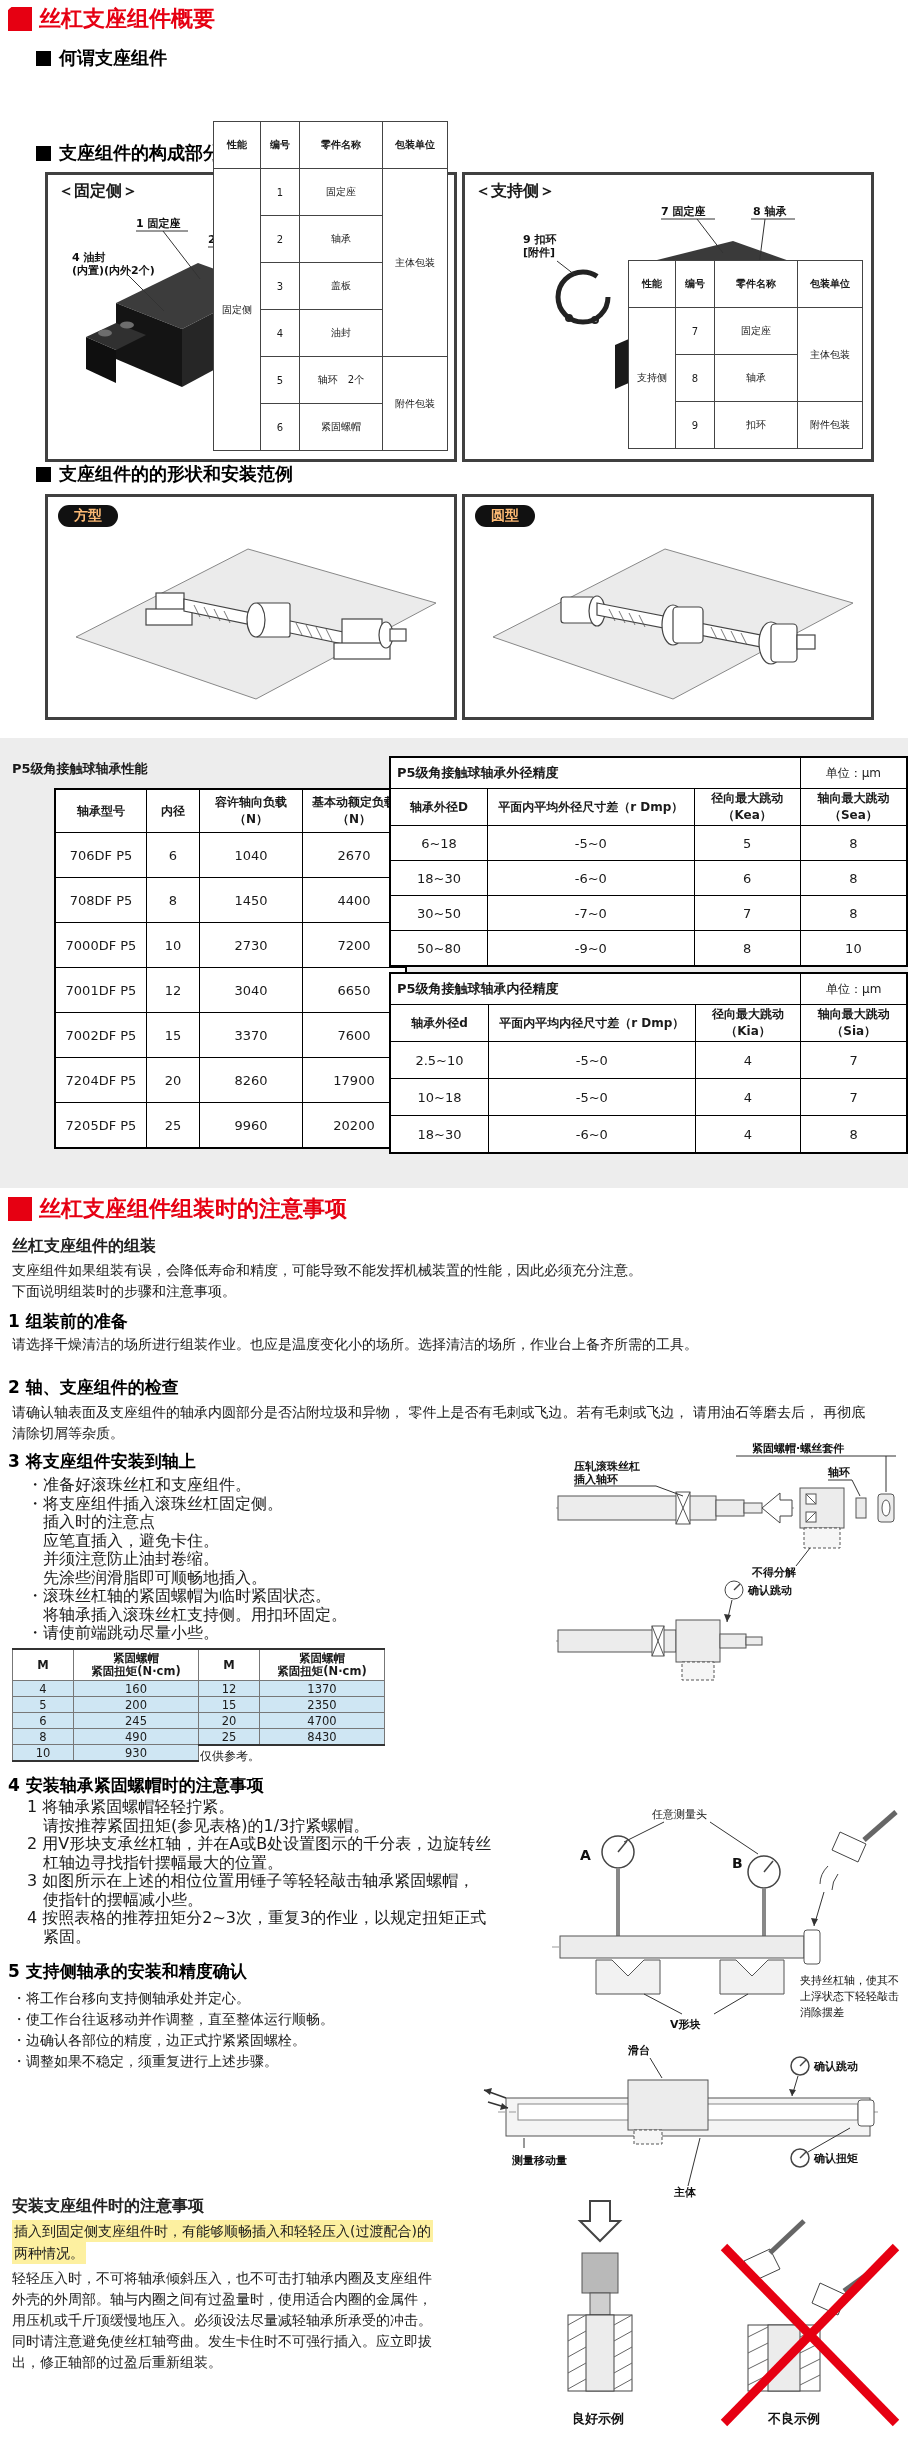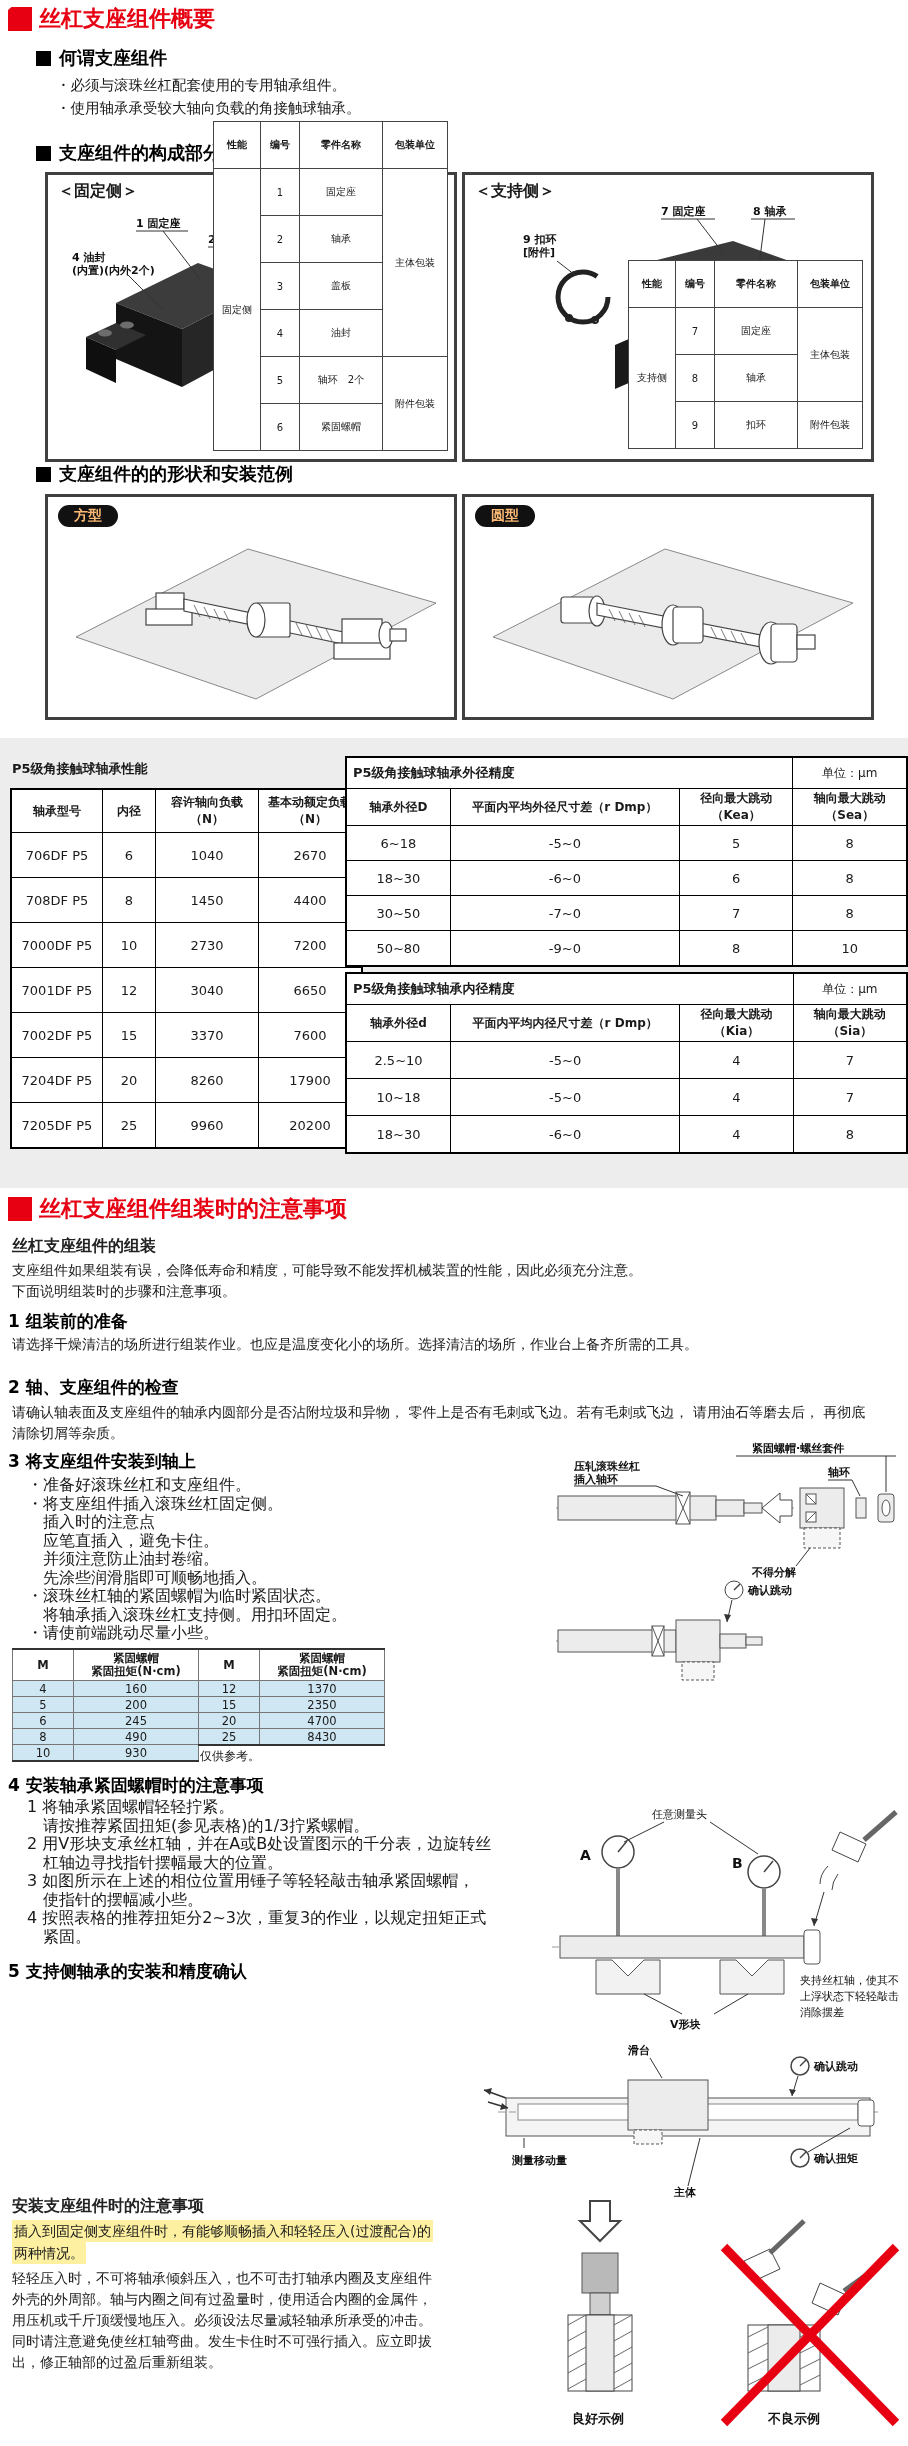--- a/index.html
+++ b/index.html
@@ -16,21 +16,21 @@
   .cbox{border:3px solid #404040;background:#fff;}
   .side-label{position:absolute;top:6px;left:10px;font-size:16px;font-weight:bold;}
   .badge{position:absolute;top:8px;left:10px;background:#111;color:#fdba74;font-weight:bold;font-size:14px;
          padding:2px 16px;border-radius:13px;}
   
   table.parts{border-collapse:collapse;font-size:10px;background:#fff;}
   table.parts th,table.parts td{border:1px solid #444;padding:16px 3px;height:13px;text-align:center;}
   table.parts th{font-weight:bold;}
   
   .tbl-title{font-size:13px;font-weight:bold;}
-  table.bt{border-collapse:collapse;background:#fff;}
+  table.bt{border-collapse:collapse;background:#fff;margin-left:44px;}
   table.bt th,table.bt td{border:1px solid #000;text-align:center;font-size:13px;padding:0 3px;}
   table.bt th{font-size:12px;font-weight:bold;}
   table.bt .ttl{text-align:left;font-size:13px;font-weight:bold;padding-left:6px;}
   table.bt .unit{font-size:12px;}
   table.bt{border:2px solid #000;}
   
   table.tq{border-collapse:collapse;font-size:11.5px;border-top:2px solid #333;border-bottom:2px solid #333;}
   table.tq th,table.tq td{border:1px solid #777;text-align:center;padding:0 4px;}
   table.tq th{background:#fff;font-weight:bold;line-height:13px;padding:2px 4px;}
   table.tq td{background:#cfe6f3;height:15px;}
@@ -53,24 +53,20 @@
 <div id="page">
 
   <div class="abs hdr-red" style="left:8px;top:4px;">
     <span class="sq-red"></span>
     <span>丝杠支座组件概要</span>
   </div>
 
   <div class="abs hdr-blk" style="left:36px;top:46px;">
     <span class="sq-blk"></span>
     <span>何谓支座组件</span>
-  </div>
-  <div class="abs bullets" style="left:56px;top:74px;">
-    <div>・必须与滚珠丝杠配套使用的专用轴承组件。</div>
-    <div>・使用轴承承受较大轴向负载的角接触球轴承。</div>
   </div>
 
   <div class="abs hdr-blk" style="left:36px;top:141px;">
     <span class="sq-blk"></span>
     <span>支座组件的构成部分</span>
   </div>
 
   <div class="abs cbox" style="left:45px;top:172px;width:406px;height:284px;">
     <div class="side-label">＜固定侧＞</div>
     <svg width="406" height="284" viewBox="0 0 406 284">
@@ -594,20 +590,26 @@
       <text class="big" x="180" y="80">B</text>
       <text class="lbl2" x="100" y="30">任意测量头</text>
       <text class="lbl" x="118" y="240">V形块</text>
       <text class="lbl2" x="248" y="196">夹持丝杠轴，使其不</text>
       <text class="lbl2" x="248" y="212">上浮状态下轻轻敲击</text>
       <text class="lbl2" x="248" y="228">消除摆差</text>
     </g>
   </svg>
 
   <div class="abs sec-h" style="left:8px;top:1960px;">5 支持侧轴承的安装和精度确认</div>
+  <div class="abs body14" style="left:12px;top:1988px;">
+    <div>・将工作台移向支持侧轴承处并定心。</div>
+    <div>・使工作台往返移动并作调整，直至整体运行顺畅。</div>
+    <div>・边确认各部位的精度，边正式拧紧紧固螺栓。</div>
+    <div>・调整如果不稳定，须重复进行上述步骤。</div>
+  </div>
 
   <svg class="abs" style="left:478px;top:2040px;" width="430" height="158" viewBox="0 0 430 158">
     <g>
       <rect x="28" y="58" width="364" height="38" fill="#f4f4f4" stroke="#555"></rect>
       <line x1="20" y1="72" x2="400" y2="72" stroke="#999" stroke-dasharray="7 4"></line>
       <rect x="40" y="64" width="340" height="16" fill="#fff" stroke="#888"></rect>
       <rect x="150" y="40" width="80" height="50" fill="#ececec" stroke="#555"></rect>
       <rect x="156" y="90" width="28" height="14" fill="#f6f6f6" stroke="#555" stroke-dasharray="3 2"></rect>
       <rect x="380" y="60" width="16" height="26" rx="3" fill="#fff" stroke="#555"></rect>
       <line x1="172" y1="18" x2="184" y2="38" stroke="#333"></line>

